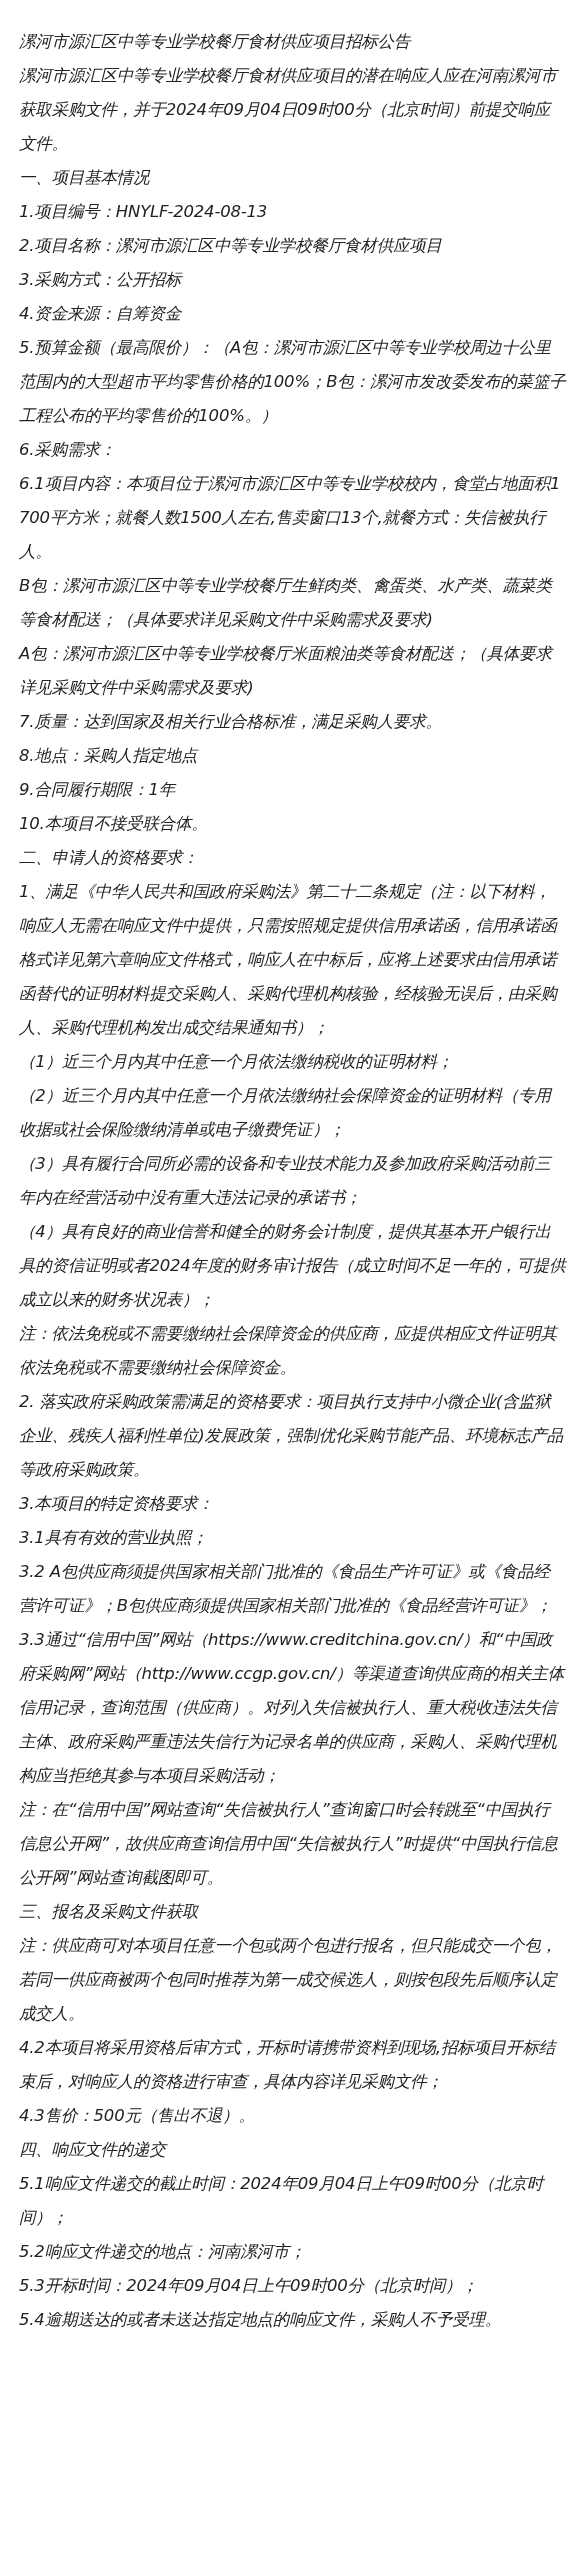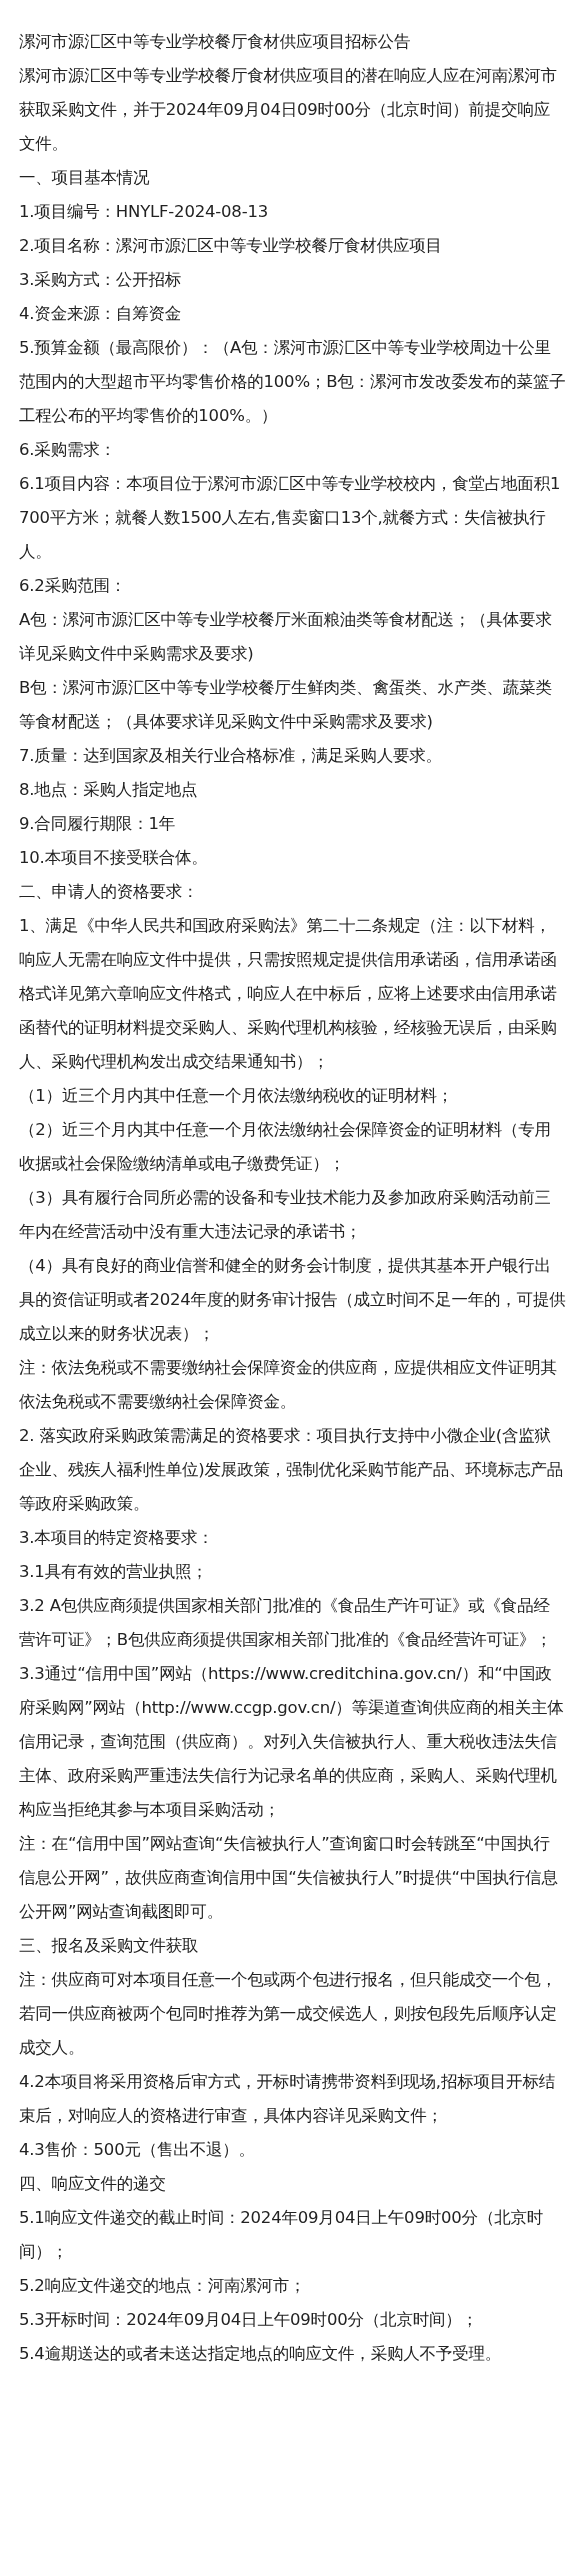--- a/index.html
+++ b/index.html
@@ -9,40 +9,39 @@
     overflow: hidden;
     font-family: "DejaVu Sans", "Liberation Sans", sans-serif;
     color: #222222;
   }
   .doc {
     padding: 25.4px 17px 0 19px;
     font-size: 16.5px;
     line-height: 34px;
     letter-spacing: -0.2px;
   }
-  .line { margin: 0; white-space: normal; word-break: break-all; }
+  .line { margin: 0; white-space: normal; word-break: break-all; font-style: italic; }
 </style>
 </head>
 <body>
 
 <div class="doc">
   <p class="line">漯河市源汇区中等专业学校餐厅食材供应项目招标公告</p>
   <p class="line">漯河市源汇区中等专业学校餐厅食材供应项目的潜在响应人应在河南漯河市获取采购文件，并于2024年09月04日09时00分（北京时间）前提交响应文件。</p>
 
   <p class="line">一、项目基本情况</p>
   <p class="line">1.项目编号：HNYLF-2024-08-13</p>
   <p class="line">2.项目名称：漯河市源汇区中等专业学校餐厅食材供应项目</p>
   <p class="line">3.采购方式：公开招标</p>
   <p class="line">4.资金来源：自筹资金</p>
   <p class="line">5.预算金额（最高限价）：（A包：漯河市源汇区中等专业学校周边十公里范围内的大型超市平均零售价格的100%；B包：漯河市发改委发布的菜篮子工程公布的平均零售价的100%。）</p>
   <p class="line">6.采购需求：</p>
   <p class="line">6.1项目内容：本项目位于漯河市源汇区中等专业学校校内，食堂占地面积1700平方米；就餐人数1500人左右,售卖窗口13个,就餐方式：失信被执行人。</p>
-  <p class="line">6.2采购范围：</p>
+  <p class="line">B包：漯河市源汇区中等专业学校餐厅生鲜肉类、禽蛋类、水产类、蔬菜类等食材配送；（具体要求详见采购文件中采购需求及要求)</p>
   <p class="line">A包：漯河市源汇区中等专业学校餐厅米面粮油类等食材配送；（具体要求详见采购文件中采购需求及要求)</p>
-  <p class="line">B包：漯河市源汇区中等专业学校餐厅生鲜肉类、禽蛋类、水产类、蔬菜类等食材配送；（具体要求详见采购文件中采购需求及要求)</p>
   <p class="line">7.质量：达到国家及相关行业合格标准，满足采购人要求。</p>
   <p class="line">8.地点：采购人指定地点</p>
   <p class="line">9.合同履行期限：1年</p>
   <p class="line">10.本项目不接受联合体。</p>
 
   <p class="line">二、申请人的资格要求：</p>
   <p class="line">1、满足《中华人民共和国政府采购法》第二十二条规定（注：以下材料，响应人无需在响应文件中提供，只需按照规定提供信用承诺函，信用承诺函格式详见第六章响应文件格式，响应人在中标后，应将上述要求由信用承诺函替代的证明材料提交采购人、采购代理机构核验，经核验无误后，由采购人、采购代理机构发出成交结果通知书）；</p>
   <p class="line">（1）近三个月内其中任意一个月依法缴纳税收的证明材料；</p>
   <p class="line">（2）近三个月内其中任意一个月依法缴纳社会保障资金的证明材料（专用收据或社会保险缴纳清单或电子缴费凭证）；</p>
   <p class="line">（3）具有履行合同所必需的设备和专业技术能力及参加政府采购活动前三年内在经营活动中没有重大违法记录的承诺书；</p>

